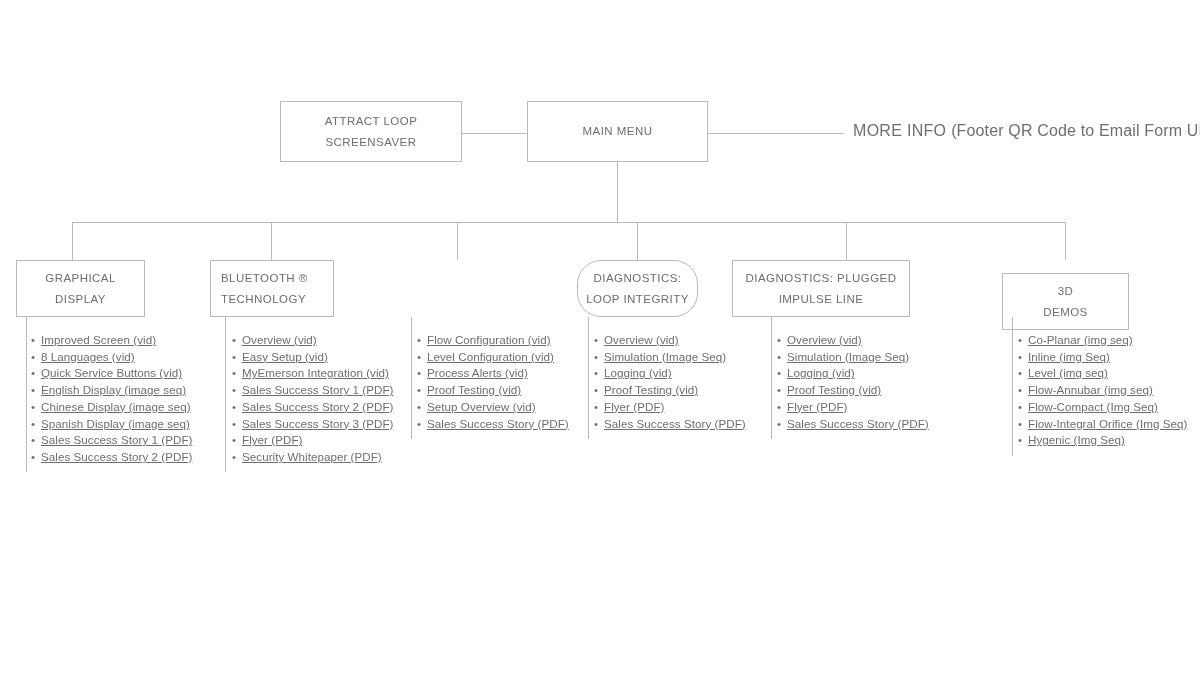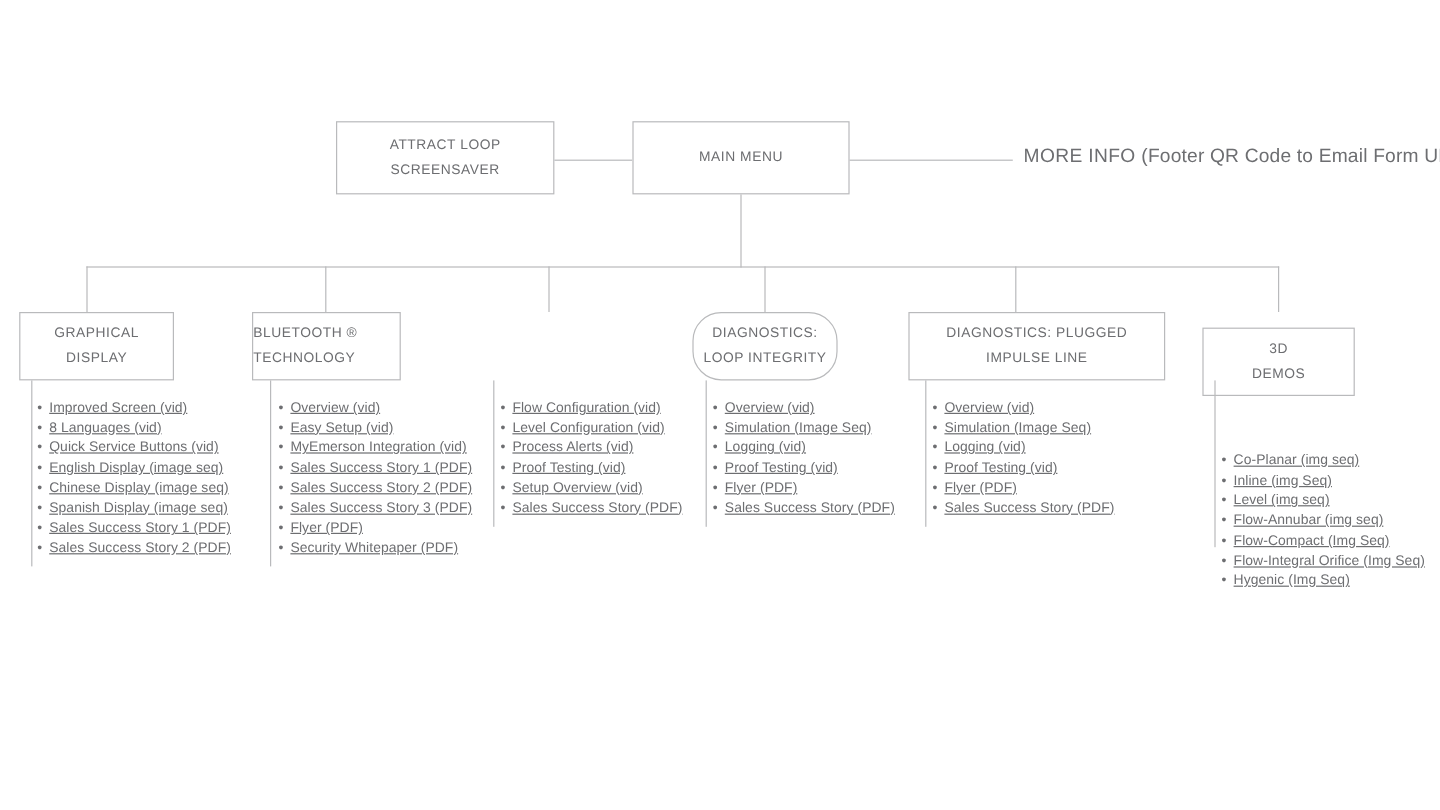--- a/index.html
+++ b/index.html
@@ -24,21 +24,21 @@
     display: flex;
     flex-direction: column;
     justify-content: center;
     color: #6d6e71;
     font-size: 11.5px;
     letter-spacing: 0.45px;
     line-height: 1.75;
   }
   .box .line { display: block; white-space: nowrap; }
   .box.center { align-items: center; text-align: center; }
-  .box.left   { align-items: flex-start; text-align: right; }
+  .box.left   { align-items: flex-start; text-align: right; padding-left: 10px; }
 
   
   .hline, .vline { position: absolute; background: #b9babc; }
   .hline { height: 1px; }
   .vline { width: 1px; }
 
   
   .freetext {
     position: absolute;
     color: #6d6e71;
@@ -152,40 +152,40 @@
   <div class="vline" style="left:588px; top:317px; height:122px;"></div>
   <div class="bullets" style="left:594px; top:332px;">
     <span class="bullet">Overview (vid)</span>
     <span class="bullet">Simulation (Image Seq)</span>
     <span class="bullet">Logging (vid)</span>
     <span class="bullet">Proof Testing (vid)</span>
     <span class="bullet">Flyer (PDF)</span>
     <span class="bullet">Sales Success Story (PDF)</span>
   </div>
 
-  <div class="box center" style="left:757px; top:260px; width:214px; height:57px;">
+  <div class="box center" style="left:732px; top:260px; width:178px; height:57px;">
     <span class="line">DIAGNOSTICS: PLUGGED</span>
     <span class="line">IMPULSE LINE</span>
   </div>
   <div class="vline" style="left:771px; top:317px; height:122px;"></div>
   <div class="bullets" style="left:777px; top:332px;">
     <span class="bullet">Overview (vid)</span>
     <span class="bullet">Simulation (Image Seq)</span>
     <span class="bullet">Logging (vid)</span>
     <span class="bullet">Proof Testing (vid)</span>
     <span class="bullet">Flyer (PDF)</span>
     <span class="bullet">Sales Success Story (PDF)</span>
   </div>
 
   <div class="box center" style="left:1002px; top:273px; width:127px; height:57px;">
     <span class="line">3D</span>
     <span class="line">DEMOS</span>
   </div>
   <div class="vline" style="left:1012px; top:317px; height:139px;"></div>
-  <div class="bullets" style="left:1018px; top:332px;margin-top:44px;">
+  <div class="bullets" style="left:1018px; top:332px;">
     <span class="bullet">Co-Planar (img seq)</span>
     <span class="bullet">Inline (img Seq)</span>
     <span class="bullet">Level (img seq)</span>
     <span class="bullet">Flow-Annubar (img seq)</span>
     <span class="bullet">Flow-Compact (Img Seq)</span>
     <span class="bullet">Flow-Integral Orifice (Img Seq)</span>
     <span class="bullet">Hygenic (Img Seq)</span>
   </div>
 
 </div>

